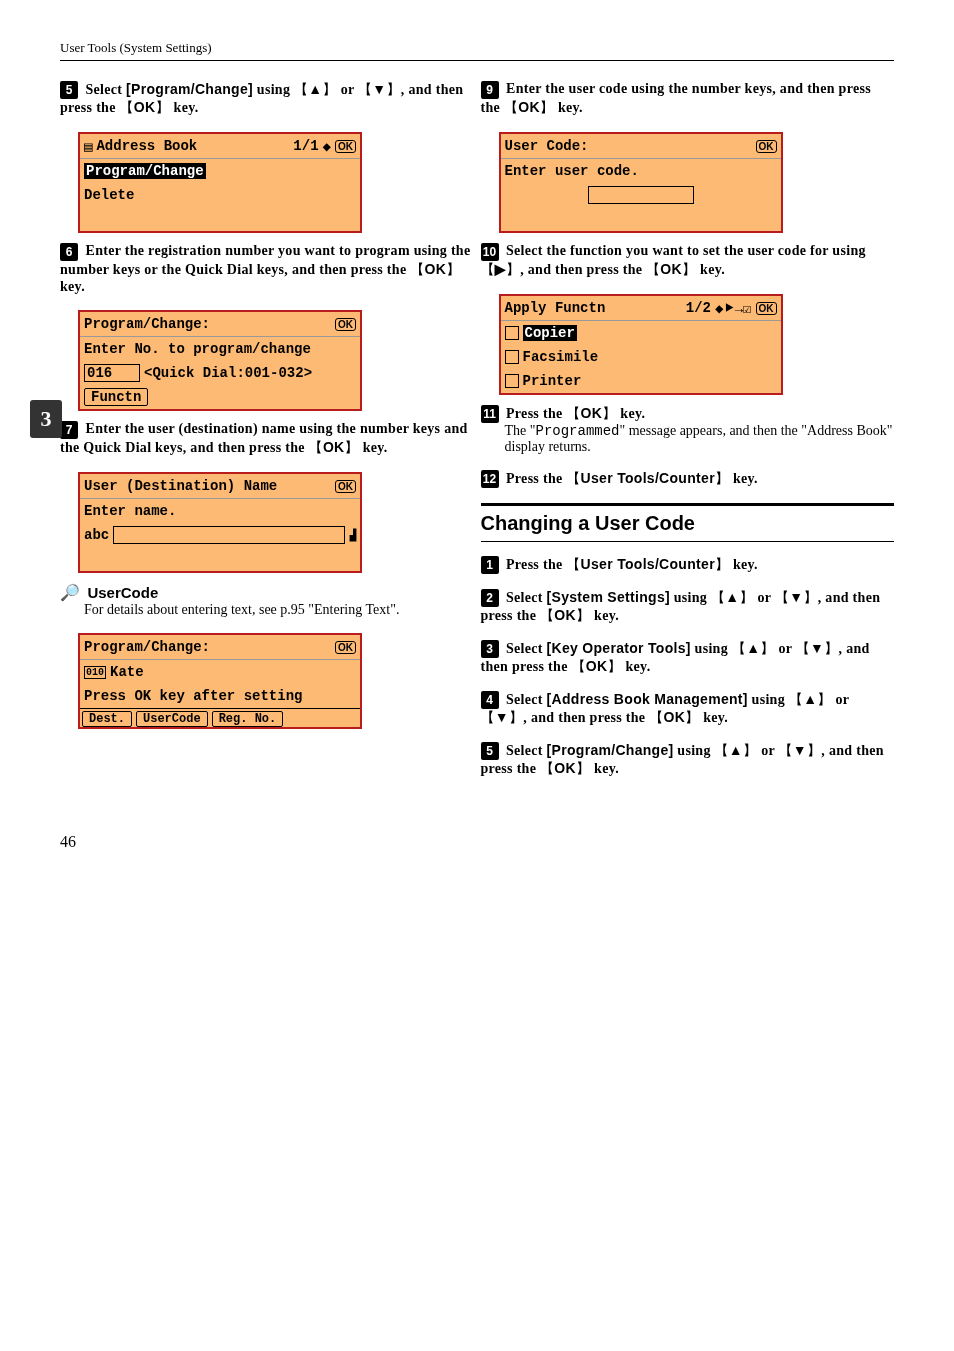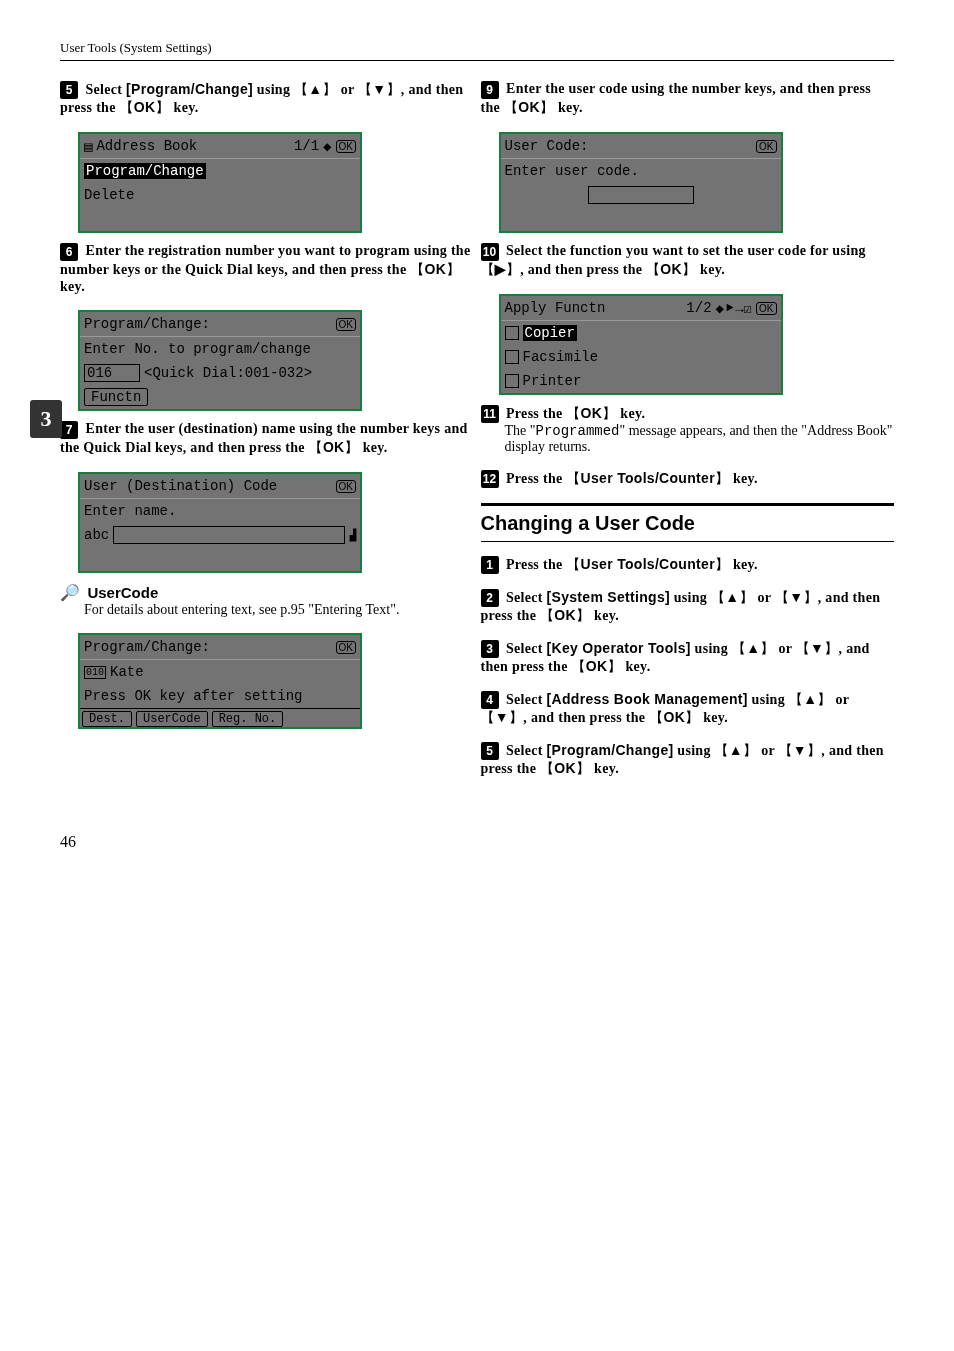--- a/index.html
+++ b/index.html
@@ -67,26 +67,27 @@
     font-weight: bold;
   }
   .key {
     font-family: Arial, Helvetica, sans-serif;
     font-weight: bold;
   }
   .key::before { content: "【"; font-weight: normal; }
   .key::after { content: "】"; font-weight: normal; }
   
   .lcd {
-    border: 2px solid #15803d;
+    border: 2px solid #b91c1c;
     margin: 10px 0 10px 18px;
     font-family: 'Courier New', monospace;
     font-size: 14px;
-    background: #737373;
+    background: #fdba74;
     width: 280px;
+    font-weight: bold;
   }
   .lcd-row {
     padding: 2px 4px;
     display: flex;
     align-items: center;
     gap: 4px;
     min-height: 20px;
   }
   .lcd-row.titlebar {
     border-bottom: 1px solid #999;
@@ -232,21 +233,21 @@
 
     <div class="step">
       <span class="step-num">7</span>
       <span class="step-text">
         <span>Enter the user (destination) name using the number keys and the Quick Dial keys, and then press the </span><span class="key">OK</span><span> key.</span>
       </span>
     </div>
 
     <div class="lcd">
       <div class="lcd-row titlebar">
-        <span>User (Destination) Code</span>
+        <span>User (Destination) Name</span>
         <span class="flex-spacer"></span>
         <span class="ok-ind">OK</span>
       </div>
       <div class="lcd-row">
           <span>Enter name.</span>
         </div>
       <div class="lcd-row">
         <span>abc</span>
         <span class="input-box" style="flex:1"></span>
         <span class="cursor-icon">▟</span>

